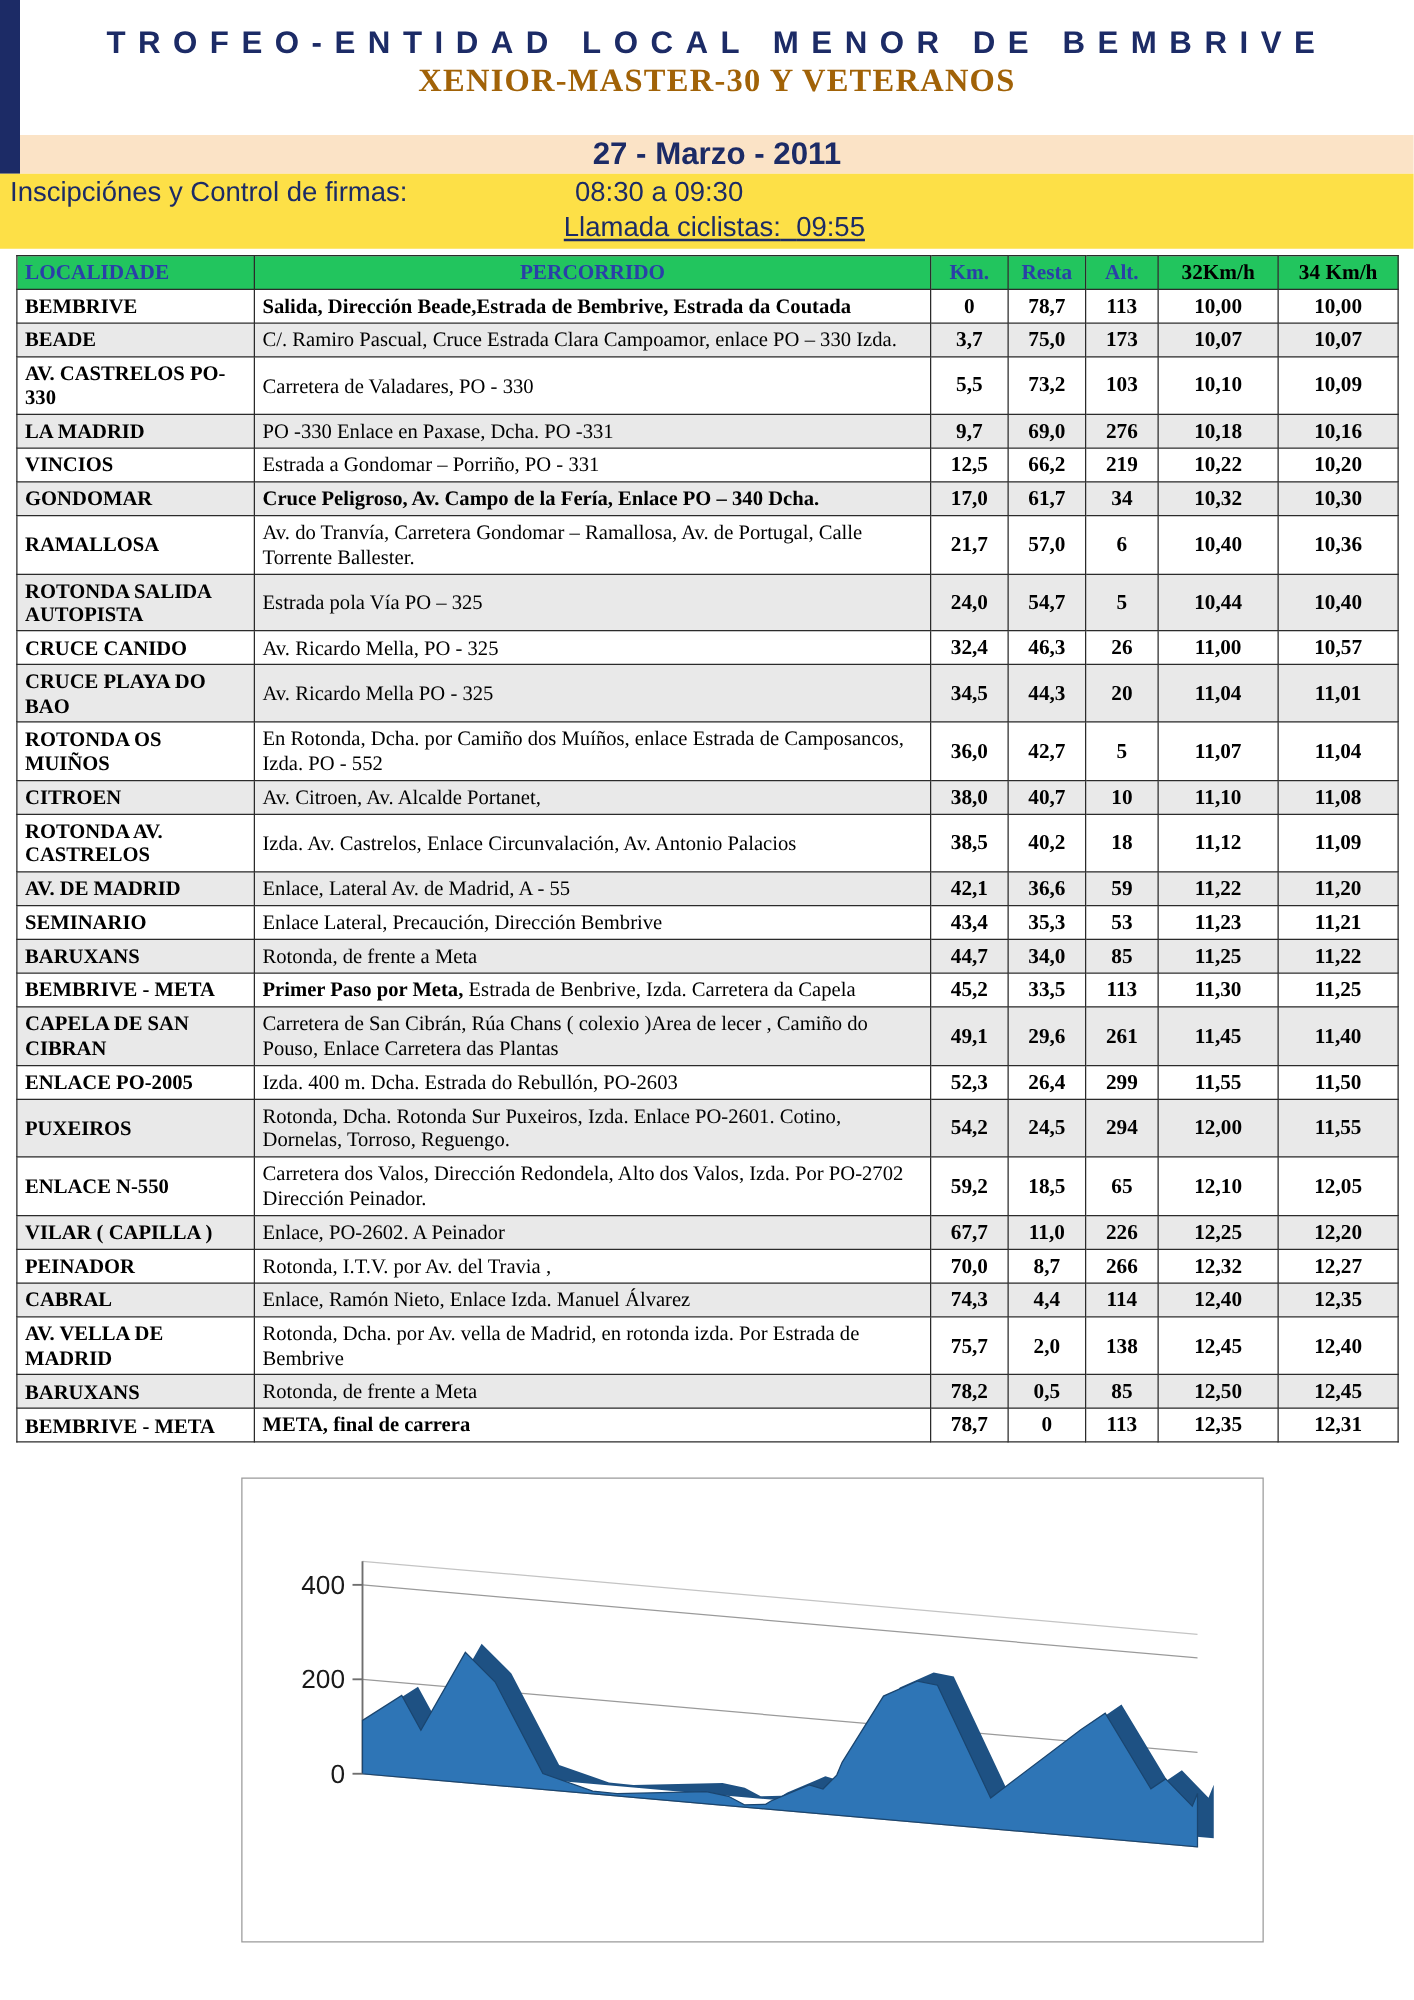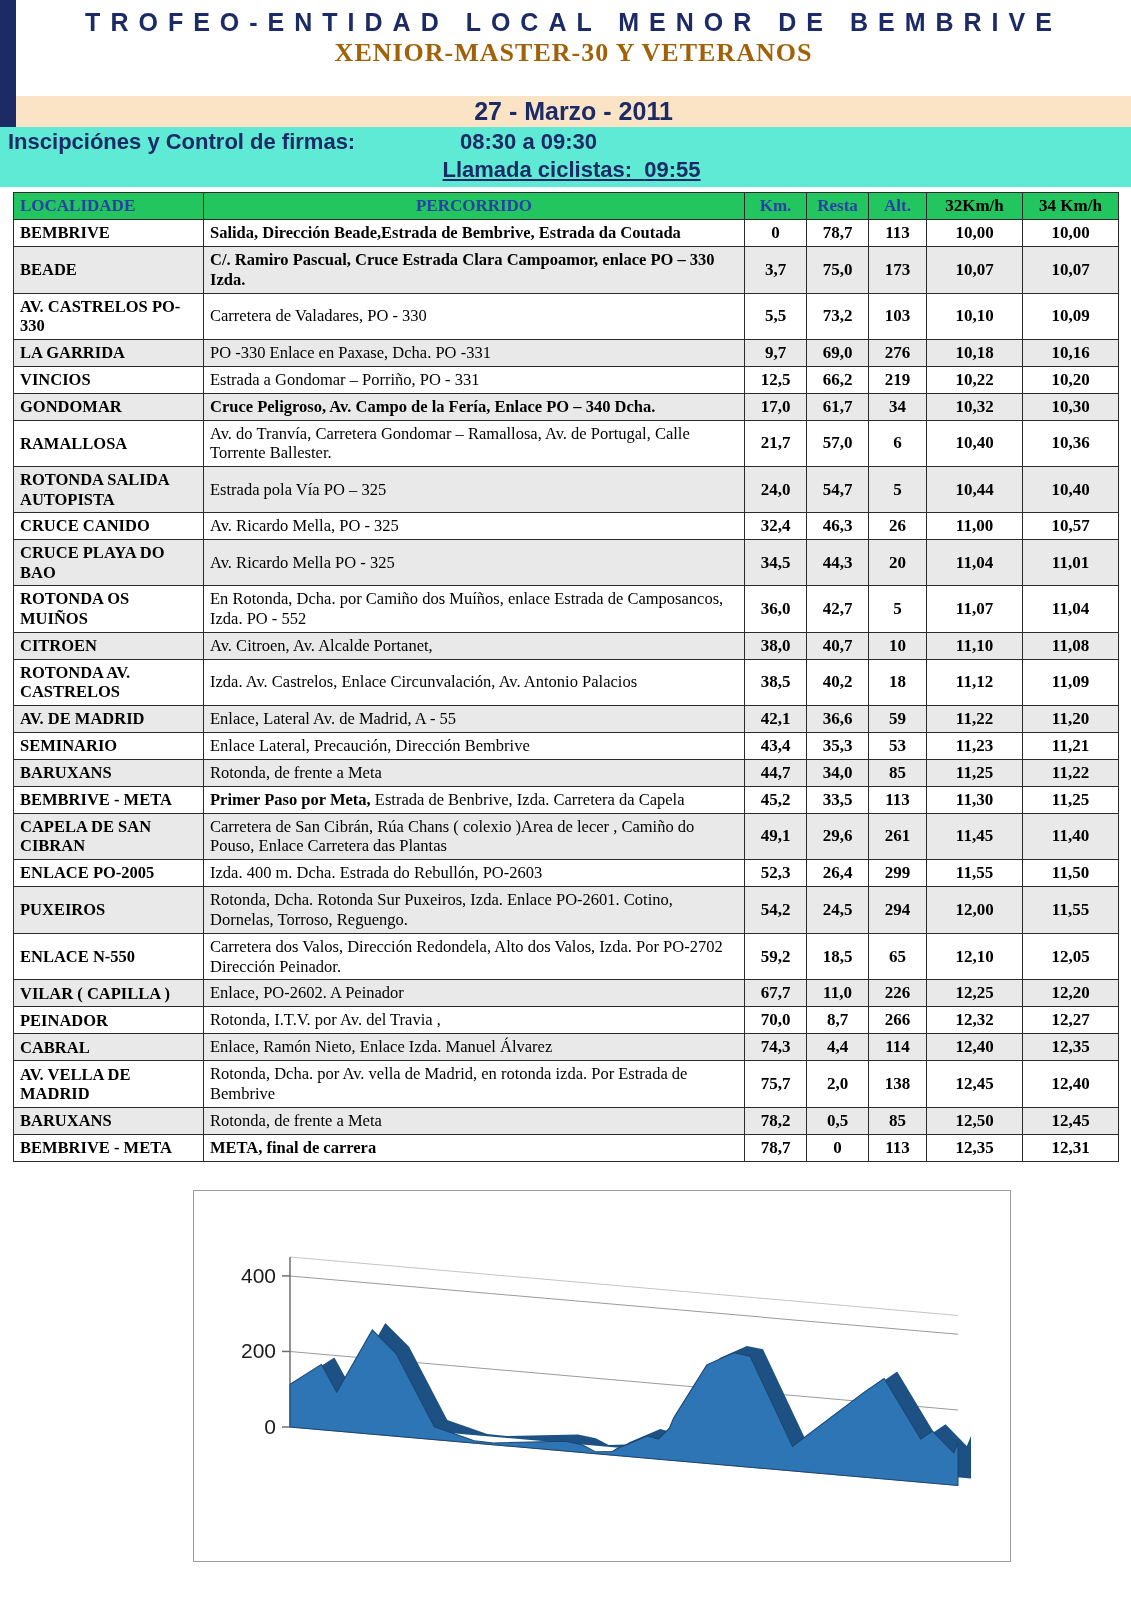--- a/index.html
+++ b/index.html
@@ -5,36 +5,36 @@
   *{box-sizing:border-box;margin:0;padding:0}
   html,body{width:1131px}
   body{
     height:1600px;
     background:#ffffff;
     font-family:"Liberation Serif","DejaVu Serif",serif;
     color:#000;
     overflow:hidden;
   }
   
-  .masthead{border-left:16px solid #1c2b66;padding-top:8px}
+  .masthead{border-left:16px solid #1c2b66;padding-top:20px}
   .title{
     font-family:"Liberation Sans","DejaVu Sans",sans-serif;
     font-weight:700;color:#1c2b66;font-size:25px;
     letter-spacing:0.40em;text-align:center;white-space:nowrap;
   }
   .subtitle{
     font-weight:700;color:#a16207;font-size:26px;
     text-align:center;letter-spacing:1px;margin-top:1px;
   }
   .date-line{
     font-family:"Liberation Sans","DejaVu Sans",sans-serif;
     font-weight:700;color:#1c2b66;font-size:25px;text-align:center;
     background:#fbe3c6;padding:1px 0;margin-top:28px;
   }
-  .band{background:#5eead4;font-family:"Liberation Sans","DejaVu Sans",sans-serif;color:#1c2b66;font-weight:700}
+  .band{background:#fde047;font-family:"Liberation Sans","DejaVu Sans",sans-serif;color:#1c2b66;font-weight:400}
   .insc-line{font-size:22px;padding:2px 0 2px 8px;position:relative}
   .insc-time{position:absolute;left:460px;top:2px}
   .call-line{text-align:center;font-size:22px;padding:0 0 4px 12px}
   .call-text{text-decoration:underline}
   
   table.route{
     margin:5px 13px 0 13px;width:1105px;
     border-collapse:collapse;table-layout:fixed;
   }
   .route th,.route td{border:1px solid #2b2b2b;padding:3px 6px;vertical-align:middle}
@@ -104,38 +104,38 @@
       <td class="loc">BEMBRIVE</td>
       <td class="desc" style="font-weight: 700;">Salida, Dirección Beade,Estrada de Bembrive, Estrada da Coutada</td>
       <td class="num">0</td>
       <td class="num">78,7</td>
       <td class="num">113</td>
       <td class="num">10,00</td>
       <td class="num">10,00</td>
     </tr>
         <tr>
       <td class="loc">BEADE</td>
-      <td class="desc" style="font-weight: 700; margin-top: 32px;">C/. Ramiro Pascual, Cruce Estrada Clara Campoamor, enlace PO – 330 Izda.</td>
+      <td class="desc" style="font-weight: 400; margin-top: 32px;">C/. Ramiro Pascual, Cruce Estrada Clara Campoamor, enlace PO – 330 Izda.</td>
       <td class="num">3,7</td>
       <td class="num">75,0</td>
       <td class="num">173</td>
       <td class="num">10,07</td>
       <td class="num">10,07</td>
     </tr>
         <tr>
       <td class="loc">AV. CASTRELOS PO- 330</td>
       <td class="desc">Carretera de Valadares, PO - 330</td>
       <td class="num">5,5</td>
       <td class="num">73,2</td>
       <td class="num">103</td>
       <td class="num">10,10</td>
       <td class="num">10,09</td>
     </tr>
         <tr>
-      <td class="loc">LA GARRIDA</td>
+      <td class="loc">LA MADRID</td>
       <td class="desc">PO -330 Enlace en Paxase, Dcha. PO -331</td>
       <td class="num">9,7</td>
       <td class="num">69,0</td>
       <td class="num">276</td>
       <td class="num">10,18</td>
       <td class="num">10,16</td>
     </tr>
         <tr>
       <td class="loc">VINCIOS</td>
       <td class="desc">Estrada a Gondomar – Porriño, PO - 331</td>

